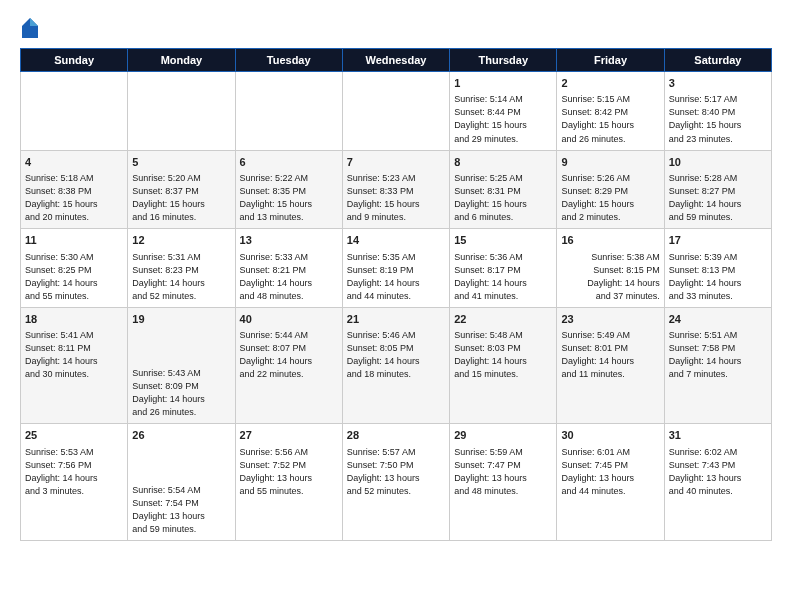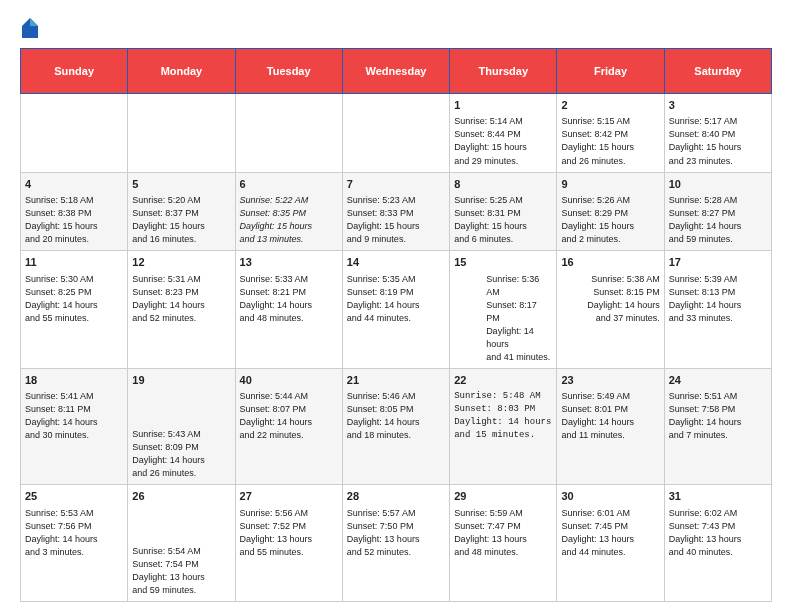--- a/index.html
+++ b/index.html
@@ -53,24 +53,24 @@
       color: #444;
       font-weight: normal;
     }
     table {
       width: 100%;
       border-collapse: collapse;
       table-layout: fixed;
       font-size: 9.5px;
     }
     thead tr th {
-      background: #ef4444;
+      background: #0f172a;
       color: #fff;
       text-align: center;
-      padding: 16px 3px;
+      padding: 5px 3px;
       font-size: 11px;
       font-weight: bold;
       border: 1px solid #1a5fb4;
     }
     tbody tr td {
       border: 1px solid #ccc;
       vertical-align: top;
       padding: 4px 4px;
       font-size: 9px;
       color: #222;
@@ -166,21 +166,21 @@
           </td>
           <td>
             <span class="day-num">5</span>
             <div class="cell-content" style="white-space: pre-line;">Sunrise: 5:20 AM
 Sunset: 8:37 PM
 Daylight: 15 hours
 and 16 minutes.</div>
           </td>
           <td>
             <span class="day-num">6</span>
-            <div class="cell-content" style="white-space: pre-line; font-style: italic;">Sunrise: 5:22 AM
+            <div class="cell-content" style="white-space: pre-line;">Sunrise: 5:22 AM
 Sunset: 8:35 PM
 Daylight: 15 hours
 and 13 minutes.</div>
           </td>
           <td>
             <span class="day-num">7</span>
             <div class="cell-content" style="white-space: pre-line;">Sunrise: 5:23 AM
 Sunset: 8:33 PM
 Daylight: 15 hours
 and 9 minutes.</div>
@@ -231,21 +231,21 @@
           </td>
           <td>
             <span class="day-num">14</span>
             <div class="cell-content" style="white-space: pre-line;">Sunrise: 5:35 AM
 Sunset: 8:19 PM
 Daylight: 14 hours
 and 44 minutes.</div>
           </td>
           <td>
             <span class="day-num">15</span>
-            <div class="cell-content" style="white-space: pre-line; margin-left: 32px;">Sunrise: 5:36 AM
+            <div class="cell-content" style="white-space: pre-line;">Sunrise: 5:36 AM
 Sunset: 8:17 PM
 Daylight: 14 hours
 and 41 minutes.</div>
           </td>
           <td>
             <span class="day-num">16</span>
             <div class="cell-content" style="white-space: pre-line; text-align: right;">Sunrise: 5:38 AM
 Sunset: 8:15 PM
 Daylight: 14 hours
 and 37 minutes.</div>
@@ -282,21 +282,21 @@
           </td>
           <td>
             <span class="day-num">21</span>
             <div class="cell-content" style="white-space: pre-line;">Sunrise: 5:46 AM
 Sunset: 8:05 PM
 Daylight: 14 hours
 and 18 minutes.</div>
           </td>
           <td>
             <span class="day-num">22</span>
-            <div class="cell-content" style="white-space: pre-line; font-family: Liberation Mono, monospace;">Sunrise: 5:48 AM
+            <div class="cell-content" style="white-space: pre-line;">Sunrise: 5:48 AM
 Sunset: 8:03 PM
 Daylight: 14 hours
 and 15 minutes.</div>
           </td>
           <td>
             <span class="day-num">23</span>
             <div class="cell-content" style="white-space: pre-line;">Sunrise: 5:49 AM
 Sunset: 8:01 PM
 Daylight: 14 hours
 and 11 minutes.</div>

